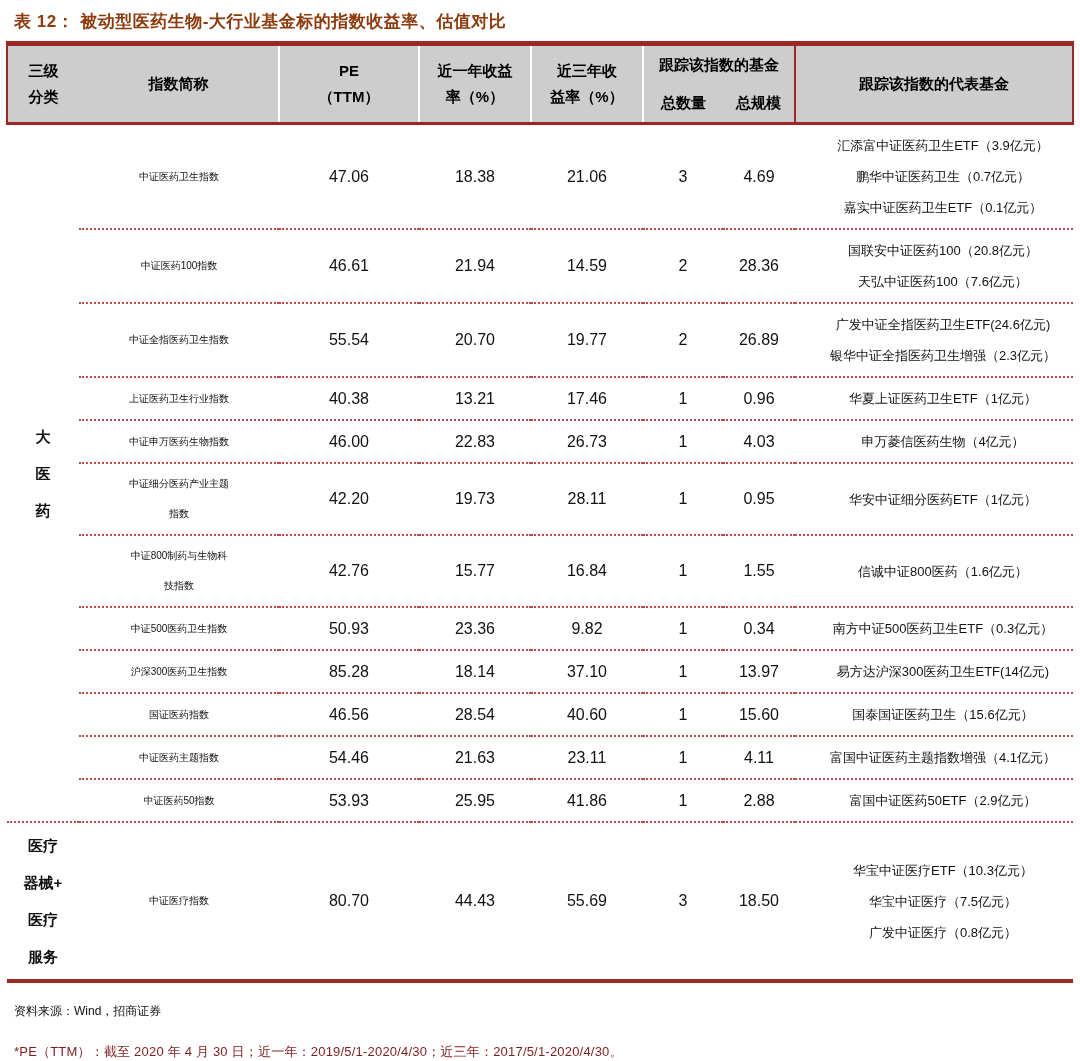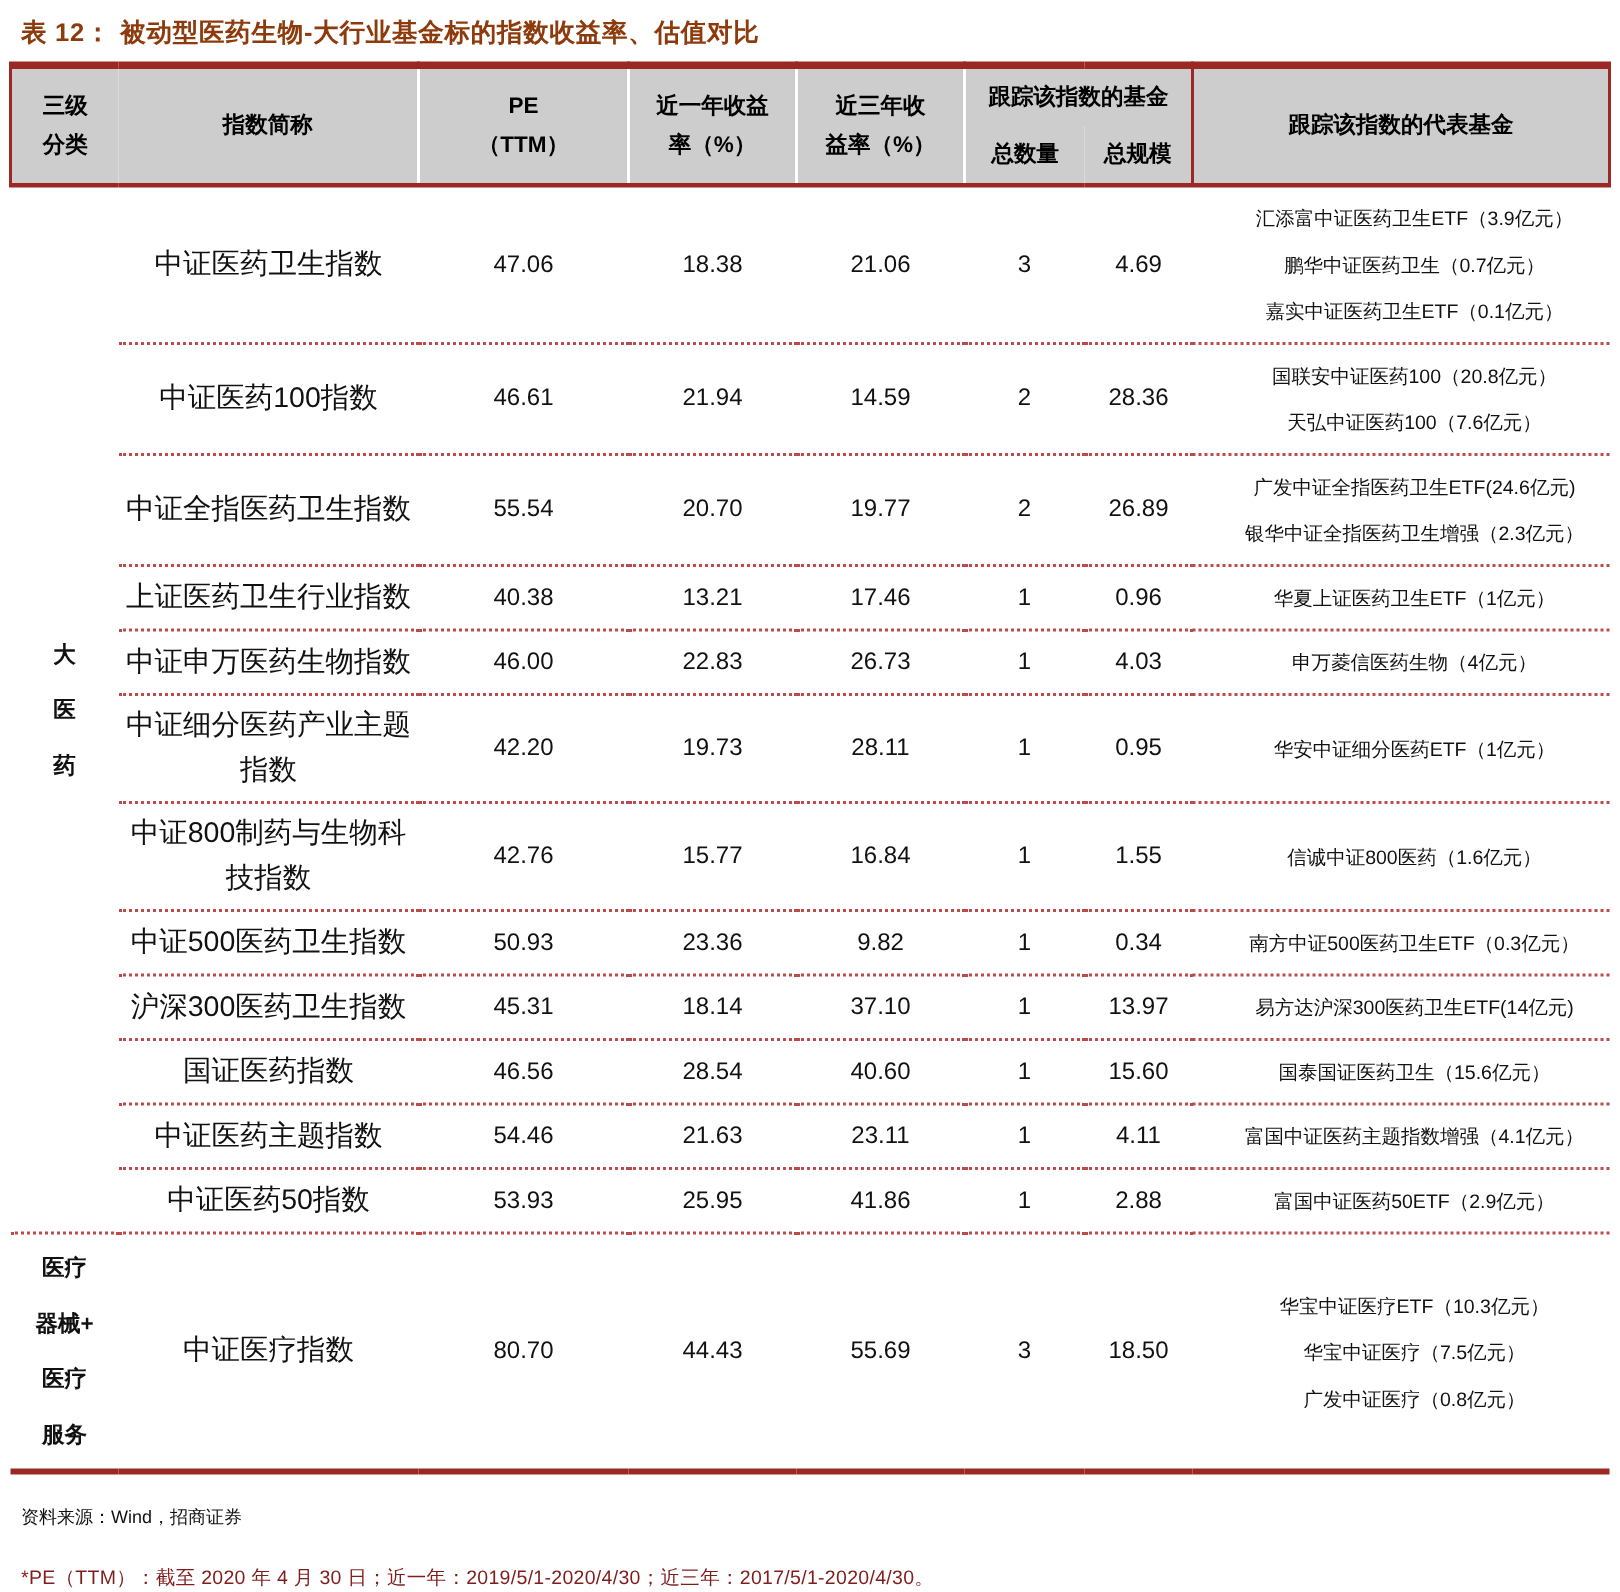--- a/index.html
+++ b/index.html
@@ -47,21 +47,21 @@
   thead th.h-cat{text-align:center;}
 
   tbody td{
     vertical-align:middle;padding:5px 2px;
     font-size:16px;text-align:center;line-height:30px;
   }
   tbody td.cat{
     font-weight:bold;font-size:15px;line-height:37px;
     text-align:center;padding:4px 2px;
   }
-  tbody td.name{font-size:19px;line-height:30px;}
+  tbody td.name{font-size:10px;line-height:30px;}
   tbody td.funds{
     text-align:center;padding-left:20px;font-size:13px;line-height:31px;
   }
   tr.row-sep td{border-top:2px dotted #bd4b4b;}
   tr.section-start td{border-top:2px dotted #bd4b4b;}
 
   
   .footer{padding:0 14px;}
   .source{font-size:12px;margin-top:20px;color:#111;}
   .note{font-size:13px;margin-top:23px;color:#7f1d1d;letter-spacing:0.2px;}
@@ -226,21 +226,21 @@
           <td class="num">1</td>
           <td class="num">0.34</td>
           <td class="funds">
             <div>南方中证500医药卫生ETF（0.3亿元）</div>
           </td>
         </tr>
         <tr class="row-sep">
           <td class="name">
             <div>沪深300医药卫生指数</div>
           </td>
-          <td class="num">45.31</td>
+          <td class="num">85.28</td>
           <td class="num">18.14</td>
           <td class="num">37.10</td>
           <td class="num">1</td>
           <td class="num">13.97</td>
           <td class="funds">
             <div>易方达沪深300医药卫生ETF(14亿元)</div>
           </td>
         </tr>
         <tr class="row-sep">
           <td class="name">

